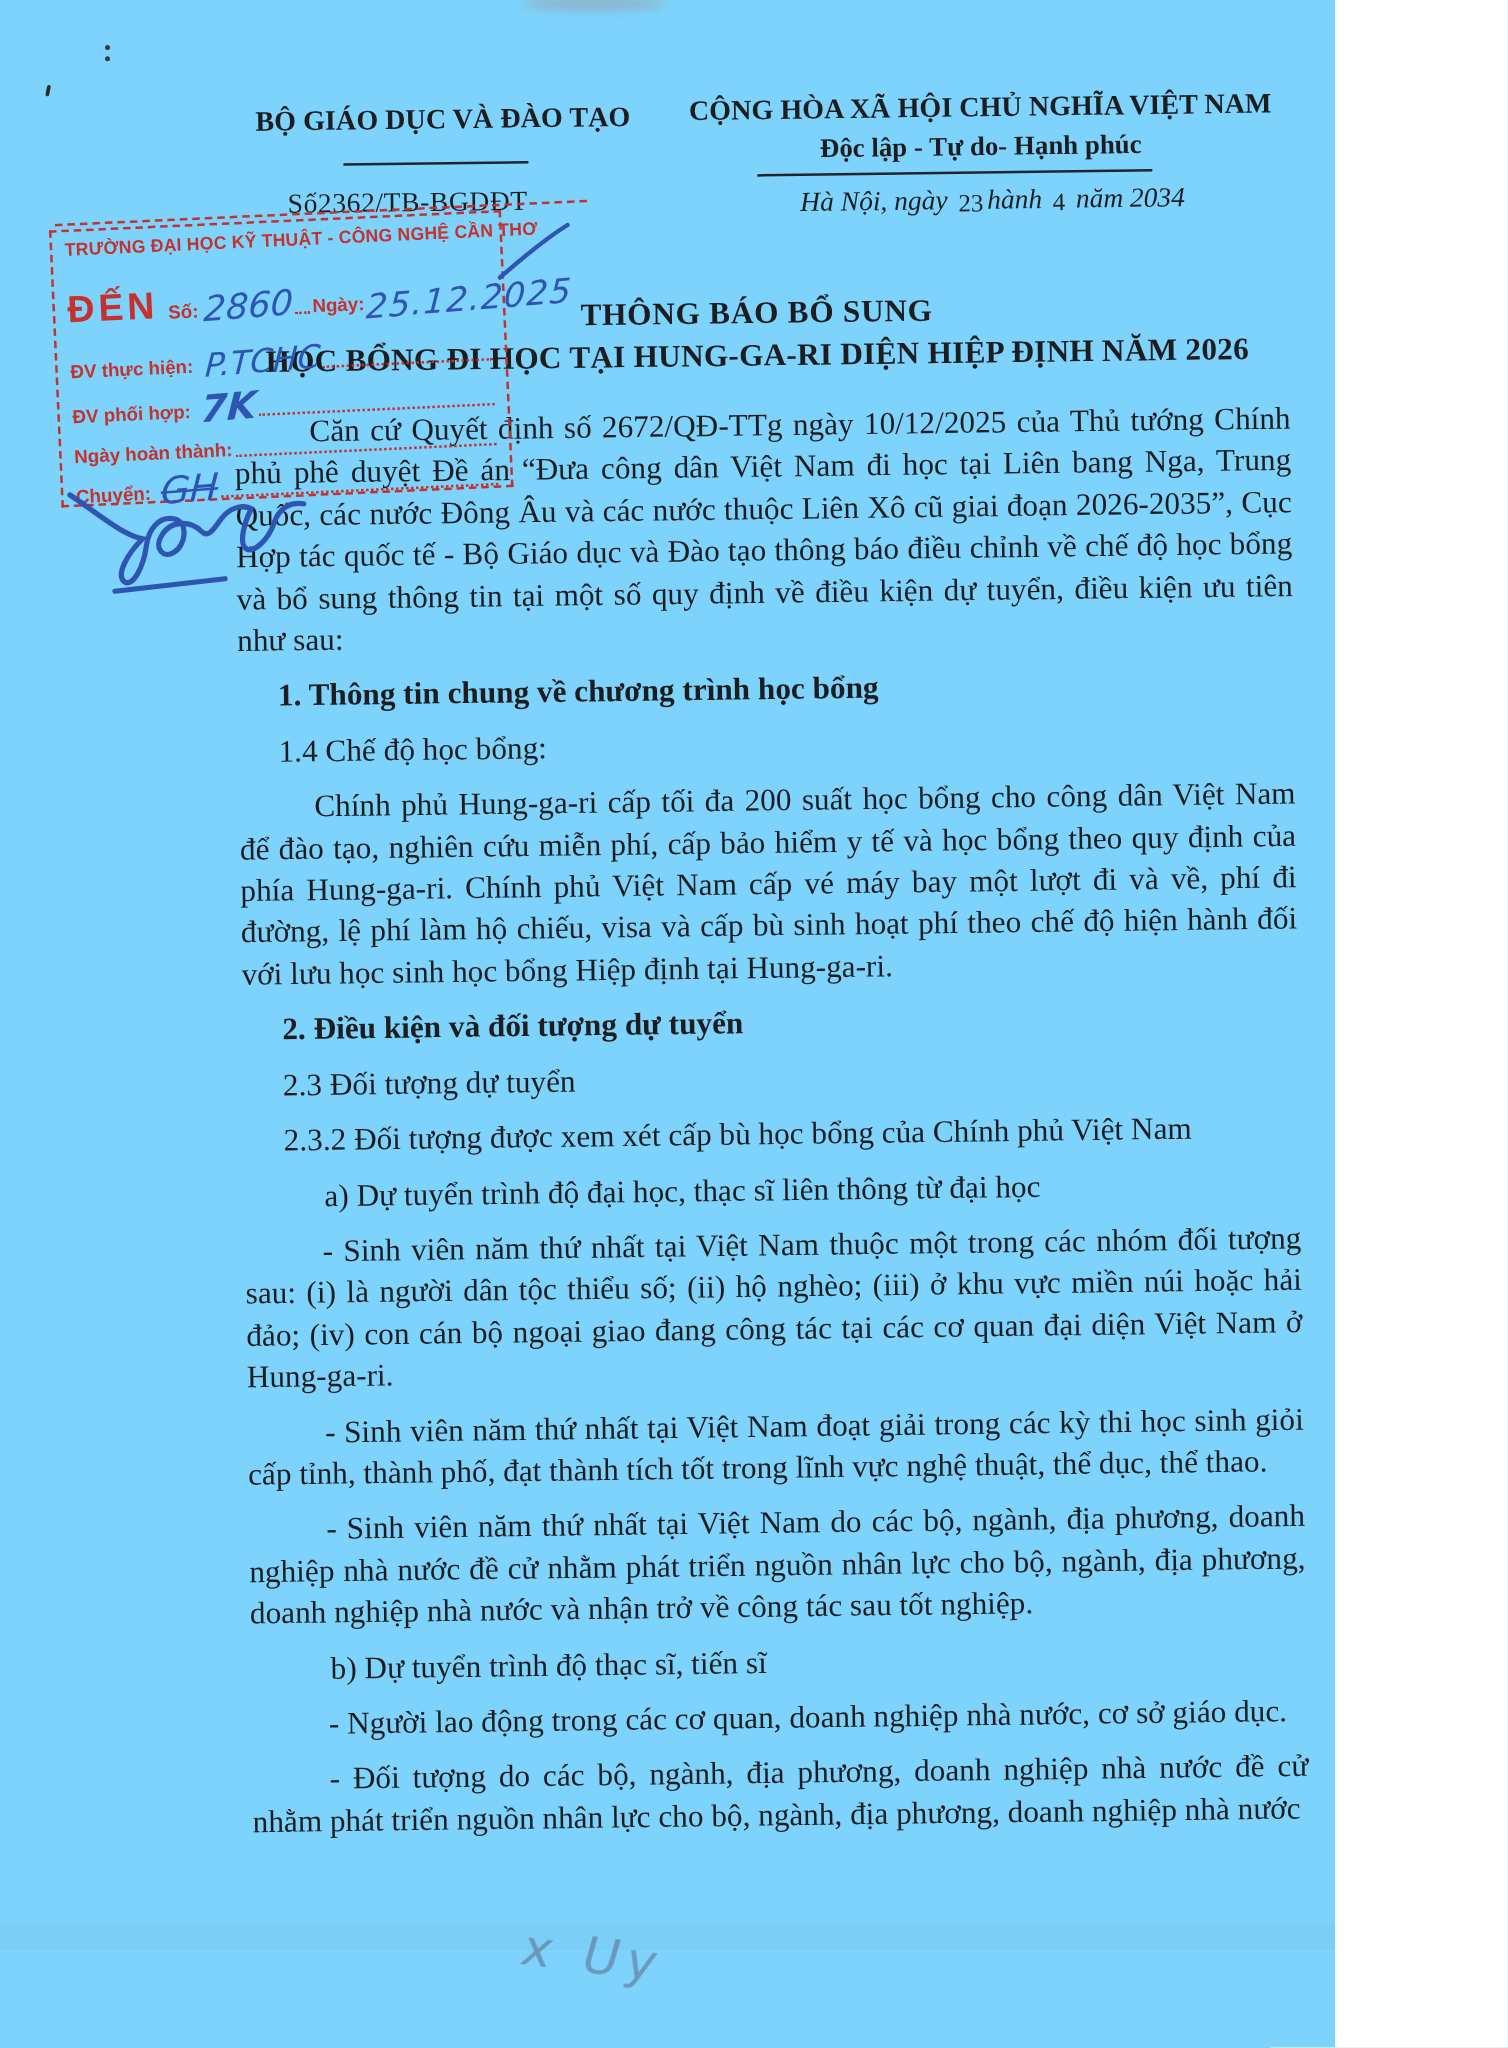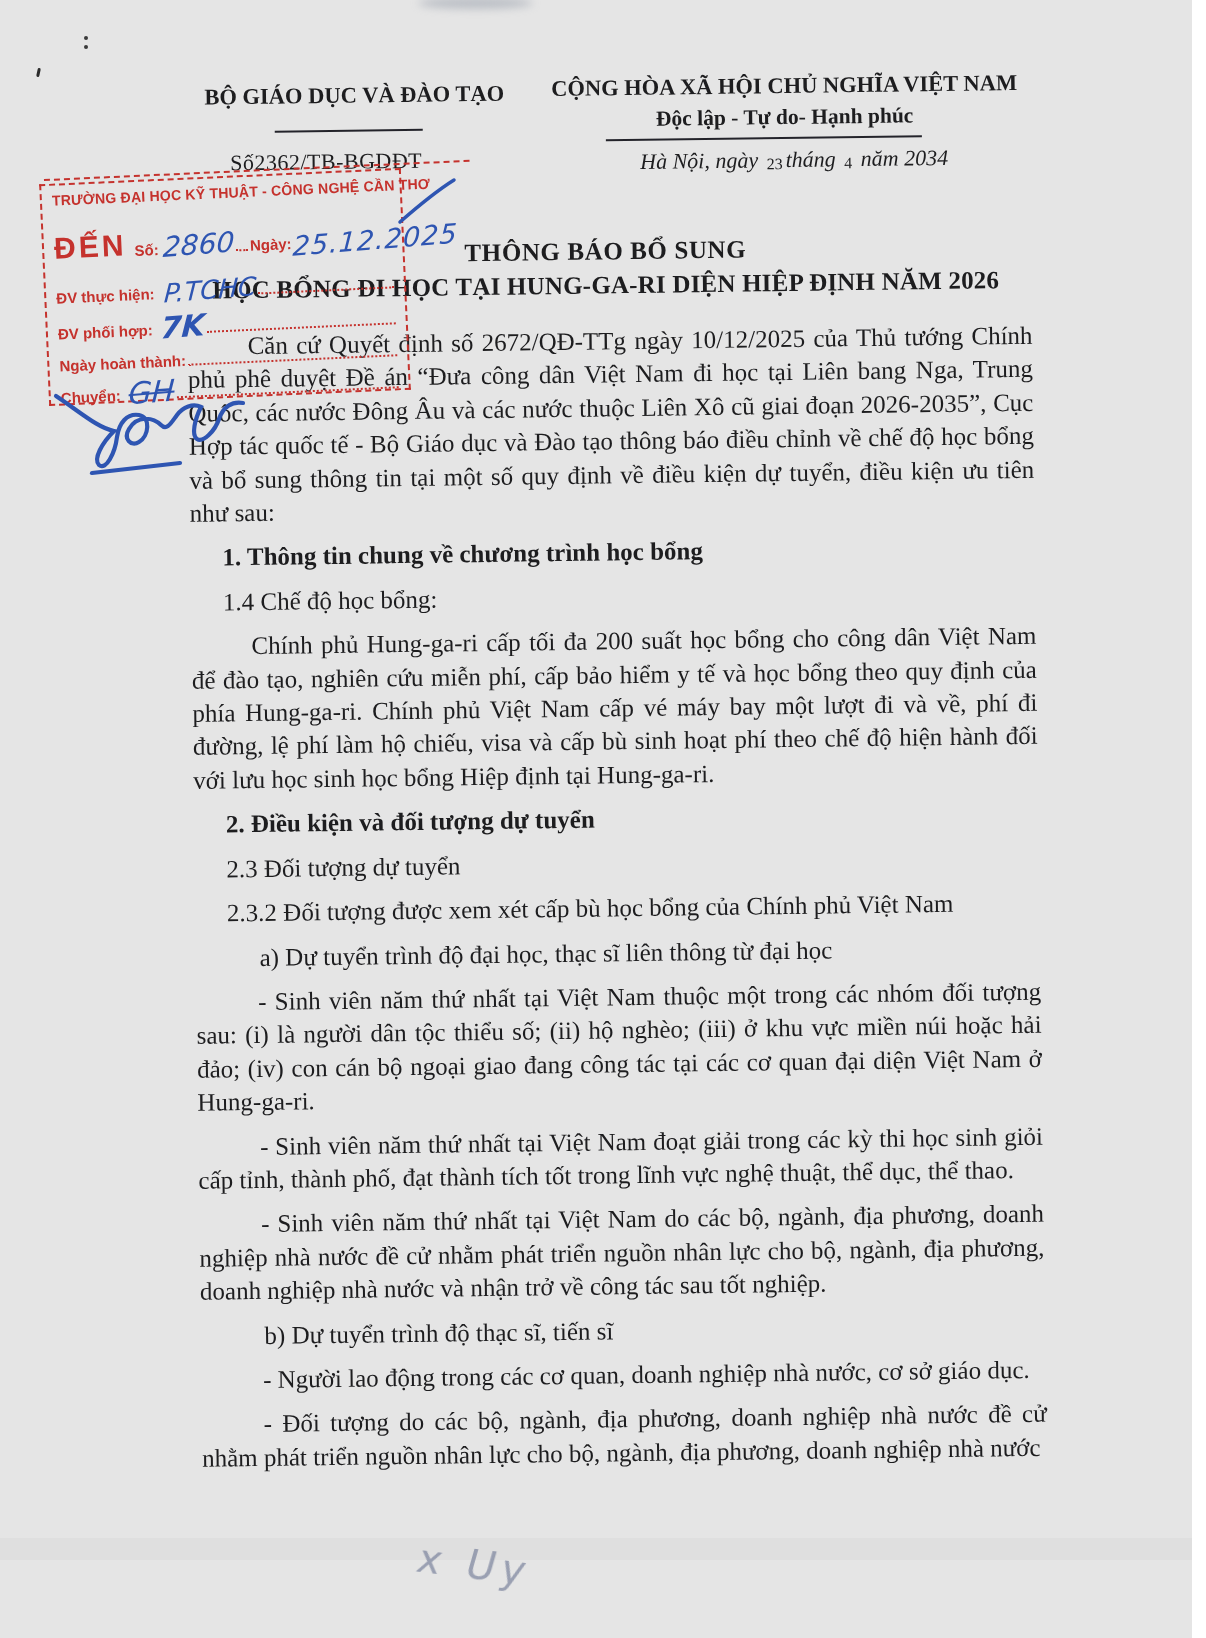--- a/index.html
+++ b/index.html
@@ -1,33 +1,33 @@
 <!DOCTYPE html>
 <html><head>
 <meta charset="utf-8">
 <style>
   html,body { margin:0; padding:0; background:#ffffff; }
   .page {
-    position:relative; width:1192px; height:1638px;
-    background:#e5e5e5; overflow:hidden;
+    position:relative; width:1068px; height:1638px;
+    background:#7dd3fc; overflow:hidden;
     font-family:"Liberation Serif","DejaVu Serif",serif;
     color:#1d1d1f;
   }
   .abs { position:absolute; }
   .tilt { position:absolute; inset:0; transform:rotate(-0.75deg); transform-origin:560px 760px; }
 
   
   .org-name   { left:198px; top:80px;  width:330px; text-align:center; font-weight:bold; font-size:22.5px; }
   .org-rule   { left:283px; top:127px; width:148px; border-top:2.5px solid #23232a; }
   .natl-name  { left:538px; top:76px;  width:510px; text-align:center; font-weight:bold; font-size:22.5px; }
   .motto      { left:538px; top:108px; width:510px; text-align:center; font-weight:bold; font-size:21.5px; }
   .motto-rule { left:614px; top:140px; width:316px; border-top:2.5px solid #23232a; }
   .doc-number { left:238px; top:146px; font-size:22px; letter-spacing:.5px; }
   .dateline   { left:648px; top:150px; font-size:22px; font-style:italic; white-space:nowrap; }
-  .dateline .fill { font-style:normal; font-size:16px; display:inline-block; transform:translateY(2px); padding:0 3px; }
+  .dateline .fill { font-style:normal; font-size:20px; display:inline-block; transform:translateY(2px); padding:0 3px; }
 
   
   .title { left:188px; top:238px; width:848px; text-align:center; font-weight:bold; z-index:1; }
   .title-l1 { font-size:25px; letter-spacing:.6px; }
   .title-l2 { font-size:25px; margin-top:6px; letter-spacing:.2px; }
 
   
   .doc-body { left:193px; top:325px; width:845px; font-size:25px; line-height:33.4px; text-align:justify; z-index:1; }
   .doc-body p { margin:0 0 11px 0; }
   .para     { text-indent:60px; }
@@ -92,21 +92,21 @@
   <div class="tilt">
 
     <div class="abs org-name">BỘ GIÁO DỤC VÀ ĐÀO TẠO</div>
     <div class="abs org-rule"></div>
     <div class="abs natl-name">CỘNG HÒA XÃ HỘI CHỦ NGHĨA VIỆT NAM</div>
     <div class="abs motto">Độc lập - Tự do- Hạnh phúc</div>
     <div class="abs motto-rule"></div>
     <div class="abs doc-number">Số2362/TB-BGDĐT</div>
     <div class="abs dateline">
       <span>Hà Nội, ngày</span>
-      <span class="fill">23</span><span>tháng</span>
+      <span class="fill">23</span><span>hành</span>
       <span class="fill">4</span>
       <span>năm</span>
       <span>2034</span>
     </div>
 
     <div class="abs title">
       <div class="title-l1">THÔNG BÁO BỔ SUNG</div>
       <div class="title-l2">HỌC BỔNG ĐI HỌC TẠI HUNG-GA-RI DIỆN HIỆP ĐỊNH NĂM 2026</div>
     </div>
 

